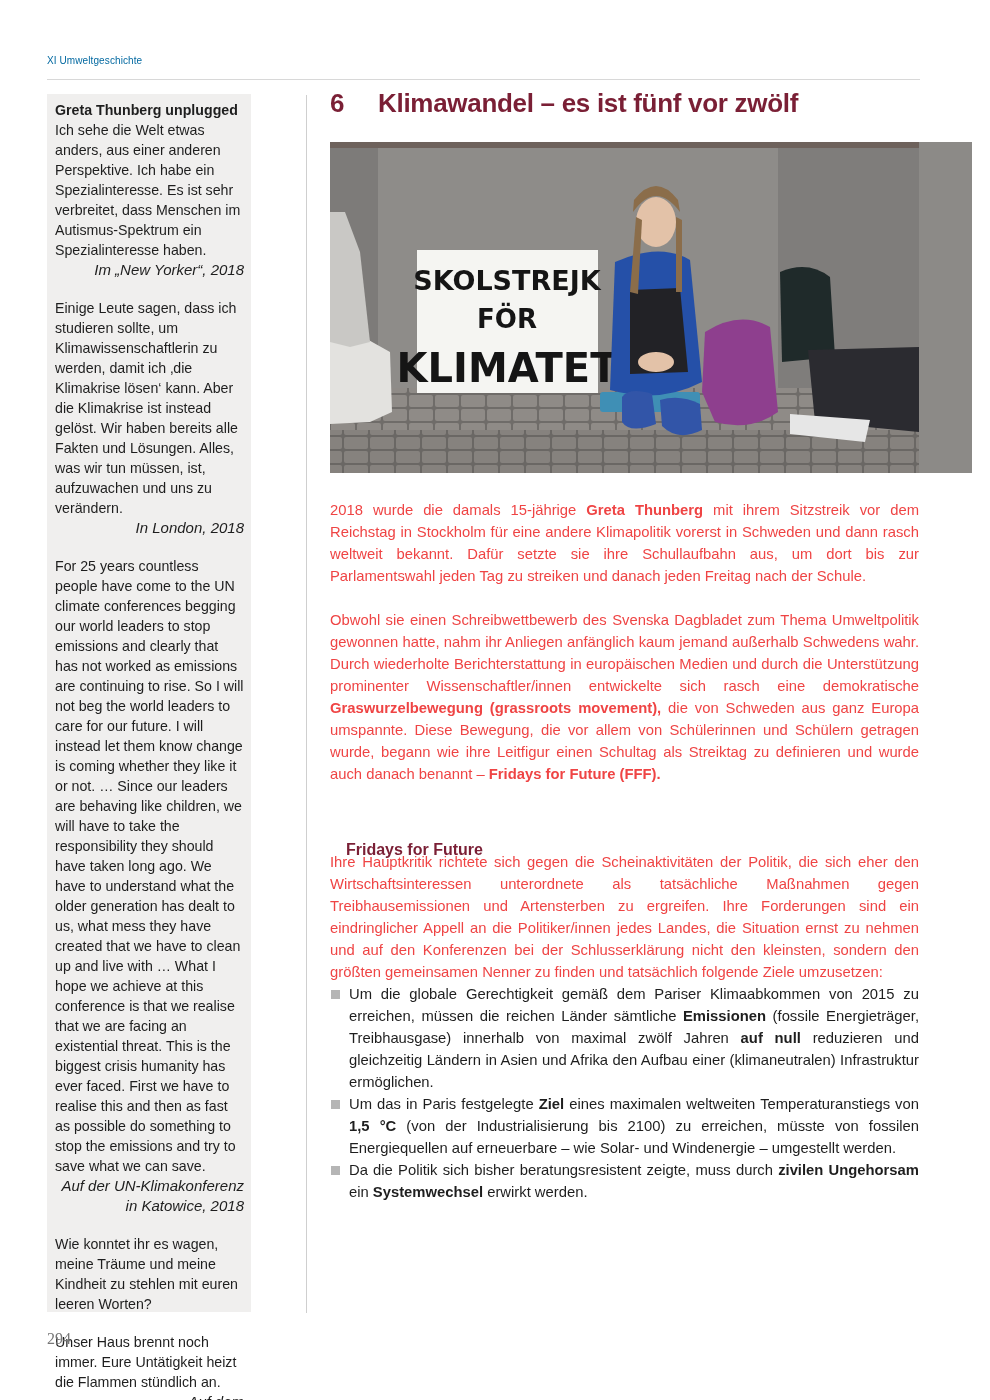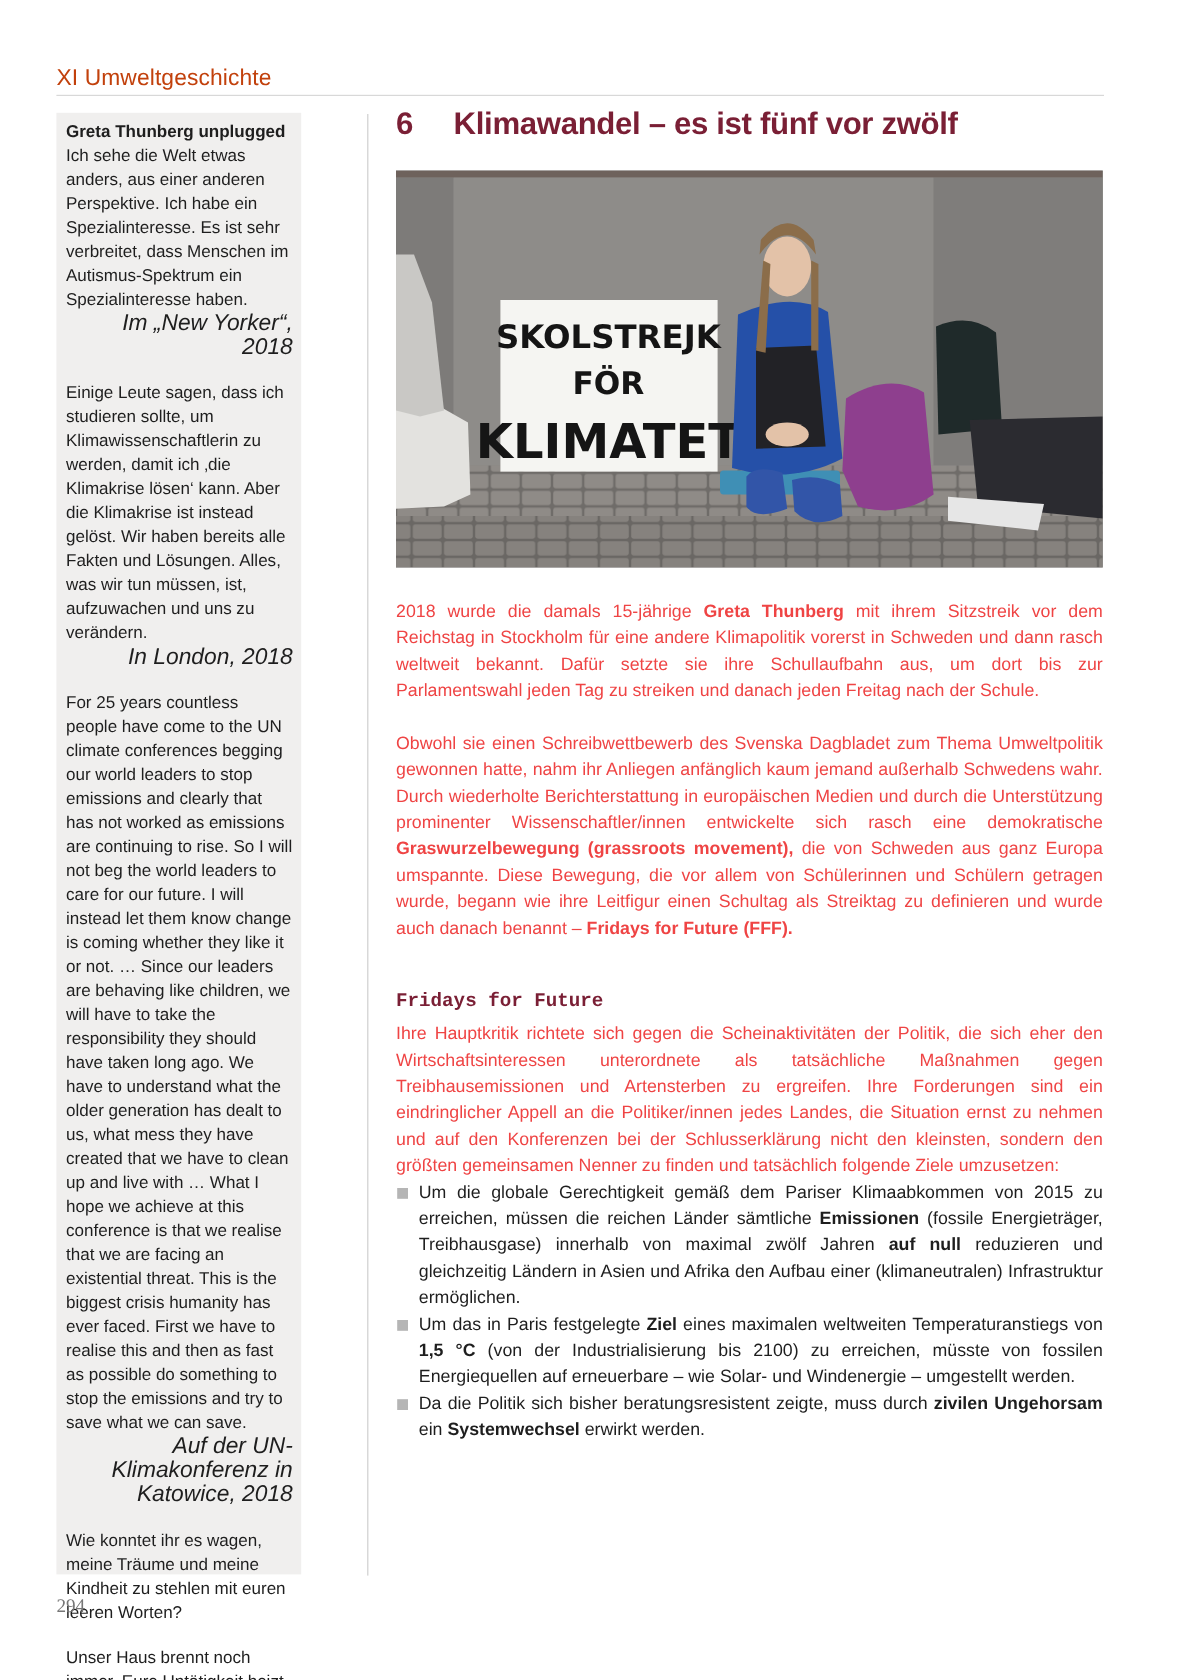--- a/index.html
+++ b/index.html
@@ -1,32 +1,32 @@
 <!DOCTYPE html>
 <html><head>
   <meta charset="utf-8">
   <style>
     html, body { margin: 0; padding: 0; background: #ffffff; }
     body { width: 990px; height: 1400px; position: relative; overflow: hidden;
            font-family: "Liberation Sans", "DejaVu Sans", sans-serif; color: #1e1e1e; }
-    .running-head { position: absolute; left: 47px; top: 55px; font-size: 19px; color: #c2410c; letter-spacing: 0.1px; }
+    .running-head { position: absolute; left: 47px; top: 55px; font-size: 10px; color: #0369a1; letter-spacing: 0.1px; }
     .head-rule { position: absolute; left: 47px; top: 79px; width: 873px; height: 1px; background: #d8d8d8; }
     .col-rule { position: absolute; left: 306px; top: 95px; width: 1px; height: 1218px; background: #cfcfcf; }
 
     .sidebar { position: absolute; left: 47px; top: 94px; width: 204px; height: 1218px; background: #f0efee;
                box-sizing: border-box; padding: 6px 7px 0 8px; font-size: 14.2px; line-height: 20px; color: #1e1e1e; }
     .sidebar .sb-title { font-weight: bold; }
     .quote { margin-bottom: 18px; }
     .quote p { margin: 0; }
-    .quote .src { font-style: italic; text-align: right; font-size: 19px; line-height: 20px; }
+    .quote .src { font-style: italic; text-align: right; font-size: 15px; line-height: 20px; }
 
     .chapter { position: absolute; left: 330px; top: 88px; font-size: 26px; font-weight: bold; color: #7a1f35; letter-spacing: -0.3px; }
     .chapter .num { display: inline-block; width: 48px; }
 
-    .photo { position: absolute; left: 330px; top: 142px; width: 589px; height: 331px; overflow: hidden; background: #8c8a87; }
+    .photo { position: absolute; left: 330px; top: 142px; width: 642px; height: 331px; overflow: hidden; background: #8c8a87; }
 
     .main { position: absolute; left: 330px; width: 589px; font-size: 14.8px; line-height: 22px; color: #ef4444; text-align: justify; }
     .main p { margin: 0; }
     .main b { font-weight: bold; }
     .p1 { top: 499px; }
     .p2 { top: 609px; }
     .sec-title { position: absolute; left: 330px; top: 825px; font-size: 16px; font-weight: bold; color: #7a1f35; }
     .p3 { top: 851px; }
     .bullets { position: absolute; left: 330px; top: 983px; width: 589px; margin: 0; padding: 0; list-style: none;
                font-size: 14.8px; line-height: 22px; text-align: justify; }
@@ -118,21 +118,21 @@
 </div>
 
 <div class="main p1">
   <p><span>2018 wurde die damals 15-jährige </span><b>Greta Thunberg</b><span> mit ihrem Sitzstreik vor dem Reichstag in Stockholm für eine andere Klimapolitik vorerst in Schweden und dann rasch weltweit bekannt. Dafür setzte sie ihre Schullaufbahn aus, um dort bis zur Parlamentswahl jeden Tag zu streiken und danach jeden Freitag nach der Schule.</span></p>
 </div>
 
 <div class="main p2">
   <p><span>Obwohl sie einen Schreibwettbewerb des Svenska Dagbladet zum Thema Umweltpolitik gewonnen hatte, nahm ihr Anliegen anfänglich kaum jemand außerhalb Schwedens wahr. Durch wiederholte Berichterstattung in europäischen Medien und durch die Unterstützung prominenter Wissenschaftler/innen entwickelte sich rasch eine demokratische </span><b>Graswurzelbewegung (grassroots movement),</b><span> die von Schweden aus ganz Europa umspannte. Diese Bewegung, die vor allem von Schülerinnen und Schülern getragen wurde, begann wie ihre Leitfigur einen Schultag als Streiktag zu definieren und wurde auch danach benannt  – </span><b>Fridays for Future (FFF).</b></p>
 </div>
 
-<h2 class="sec-title" style="margin:0;font-family:Liberation Mono, monospace;">Fridays for Future</h2>
+<h2 class="sec-title" style="margin:16px;">Fridays for Future</h2>
 
 <div class="main p3">
   <p>Ihre Hauptkritik richtete sich gegen die Scheinaktivitäten der Politik, die sich eher den Wirtschaftsinteressen unterordnete als tatsächliche Maßnahmen gegen Treibhausemissionen und Artensterben zu ergreifen. Ihre Forderungen sind ein eindringlicher Appell an die Politiker/innen jedes Landes, die Situation ernst zu nehmen und auf den Konferenzen bei der Schlusserklärung nicht den kleinsten, sondern den größten gemeinsamen Nenner zu finden und tatsächlich folgende Ziele umzusetzen:</p>
 </div>
 
 <ul class="bullets">
   <li><span class="sq"></span><span>Um die globale Gerechtigkeit gemäß dem Pariser Klimaabkommen von 2015 zu erreichen, müssen die reichen Länder sämtliche </span><b>Emissionen</b><span> (fossile Energieträger, Treibhausgase) innerhalb von maximal zwölf Jahren </span><b>auf null</b><span> reduzieren und gleichzeitig Ländern in Asien und Afrika den Aufbau einer (klimaneutralen) Infrastruktur ermöglichen.</span></li>
   <li><span class="sq"></span><span>Um das in Paris festgelegte </span><b>Ziel</b><span> eines maximalen weltweiten Temperaturanstiegs von </span><b>1,5 °C</b><span> (von der Industrialisierung bis 2100) zu erreichen, müsste von fossilen Energiequellen auf erneuerbare – wie Solar- und Windenergie – umgestellt werden.</span></li>
   <li><span class="sq"></span><span>Da die Politik sich bisher beratungsresistent zeigte, muss durch </span><b>zivilen Ungehorsam</b><span> ein </span><b>Systemwechsel</b><span> erwirkt werden.</span></li>
 </ul>

